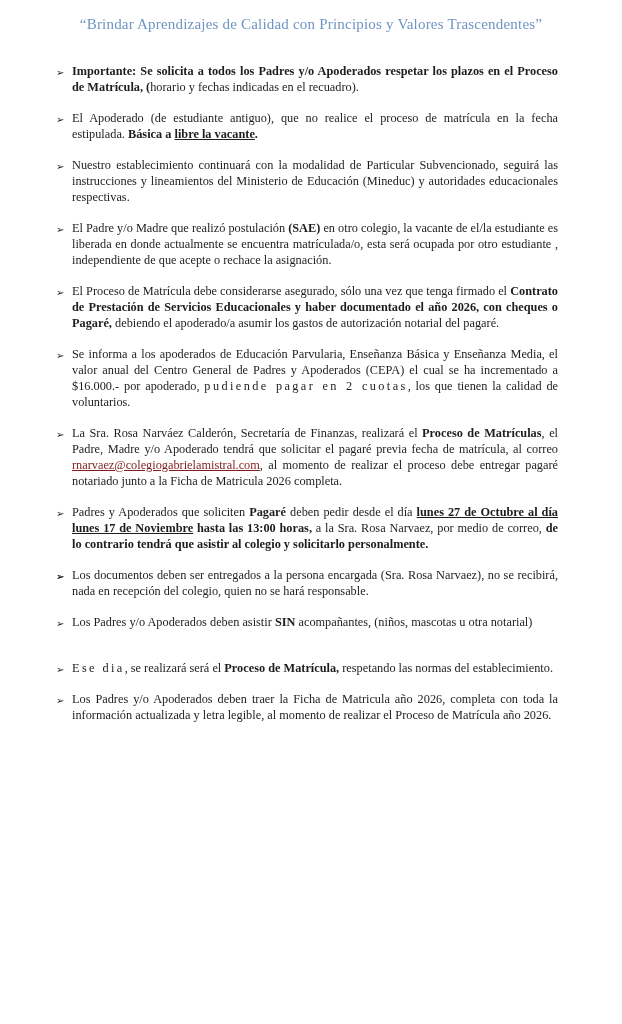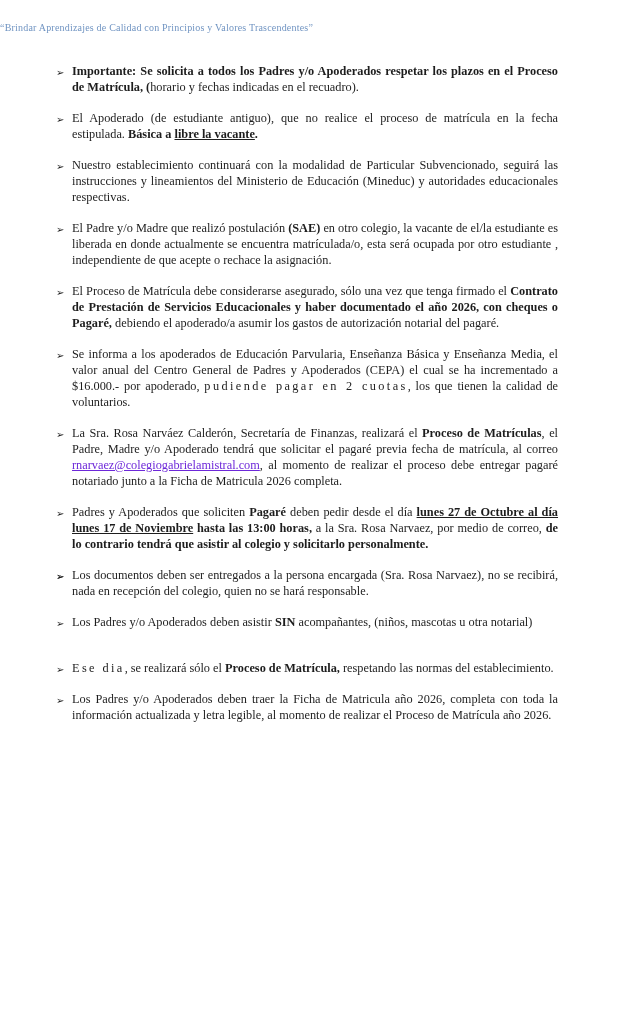--- a/index.html
+++ b/index.html
@@ -4,22 +4,23 @@
 <style>
   html, body { margin: 0; padding: 0; }
   body {
     width: 622px; height: 1024px;
     background: #ffffff;
     overflow: hidden;
     font-family: "Liberation Serif", serif;
   }
   .page { width: 622px; height: 1024px; position: relative; }
   .doc-header {
-    padding-top: 22px;
-    font-size: 10px;
+    padding-top: 16px;
+    text-align: center;
+    font-size: 15px;
     letter-spacing: 0.2px;
     color: #7094c2;
   }
   .content {
     margin: 30px 64px 0 56px;
     color: #1d1d1d;
   }
   .bullet {
     position: relative;
     padding-left: 16px;
@@ -33,35 +34,35 @@
     position: absolute;
     left: 0; top: 1.5px;
     font-family: "DejaVu Sans", sans-serif;
     font-size: 10px;
     color: #1d1d1d;
   }
   .r { }
   .r.b  { font-weight: bold; }
   .r.bu { font-weight: bold; text-decoration: underline; }
   .r.sp { letter-spacing: 2.4px; }
-  a.r.link { color: #6d28d9; text-decoration: underline; cursor: pointer; }
+  a.r.link { color: #7f1d1d; text-decoration: underline; cursor: pointer; }
 </style>
 </head>
 <body>
 
 <div class="page">
   <div class="doc-header">“Brindar Aprendizajes de Calidad con Principios y Valores Trascendentes”</div>
   <div class="content">
       <div class="bullet"><span class="marker">➢</span><span class="r b">Importante: Se solicita a todos los Padres y/o Apoderados respetar los plazos en el Proceso de Matrícula, (</span><span class="r ">horario y fechas indicadas en el recuadro).</span></div>
       <div class="bullet"><span class="marker">➢</span><span class="r ">El Apoderado (de estudiante antiguo), que no realice el proceso de matrícula en la fecha estipulada. </span><span class="r b">Básica a </span><span class="r bu">libre la vacante</span><span class="r b">.</span></div>
       <div class="bullet"><span class="marker">➢</span><span class="r ">Nuestro establecimiento continuará con la modalidad de Particular Subvencionado, seguirá las instrucciones y lineamientos del Ministerio de Educación (Mineduc) y autoridades educacionales respectivas.</span></div>
       <div class="bullet"><span class="marker">➢</span><span class="r ">El Padre y/o Madre que realizó postulación </span><span class="r b">(SAE)</span><span class="r "> en otro colegio, la vacante de el/la estudiante es liberada en donde actualmente se encuentra matrículada/o, esta será ocupada por otro estudiante , independiente de que acepte o rechace la asignación.</span></div>
       <div class="bullet"><span class="marker">➢</span><span class="r ">El Proceso de Matrícula debe considerarse asegurado, sólo una vez que tenga firmado el </span><span class="r b">Contrato de Prestación de Servicios Educacionales y haber documentado el año 2026, con cheques o Pagaré,</span><span class="r "> debiendo el apoderado/a asumir los gastos de autorización notarial del pagaré.</span></div>
       <div class="bullet"><span class="marker">➢</span><span class="r ">Se informa a los apoderados de Educación Parvularia, Enseñanza Básica y Enseñanza Media, el valor anual del Centro General de Padres y Apoderados (CEPA) el cual se ha incrementado a $16.000.- por apoderado, </span><span class="r sp">pudiende pagar en 2 cuotas</span><span class="r ">, los que tienen la calidad de voluntarios.</span></div>
       <div class="bullet"><span class="marker">➢</span><span class="r ">La Sra. Rosa Narváez Calderón, Secretaría de Finanzas, realizará el </span><span class="r b">Proceso de Matrículas</span><span class="r ">, el Padre, Madre y/o Apoderado tendrá que solicitar el pagaré previa fecha de matrícula, al correo </span><a href="#" class="r link">rnarvaez@colegiogabrielamistral.com</a><span class="r ">, al momento de realizar el proceso debe entregar pagaré notariado junto a la Ficha de Matricula 2026 completa.</span></div>
       <div class="bullet"><span class="marker">➢</span><span class="r ">Padres y Apoderados que soliciten </span><span class="r b">Pagaré</span><span class="r "> deben pedir desde el día </span><span class="r bu">lunes 27 de Octubre al día lunes 17 de Noviembre</span><span class="r "> </span><span class="r b">hasta las 13:00 horas,</span><span class="r "> a la Sra. Rosa Narvaez, por medio de correo, </span><span class="r b">de lo contrario tendrá que asistir al colegio y solicitarlo personalmente.</span></div>
       <div class="bullet"><span class="marker">➢</span></div>
       <div class="bullet"><span class="marker">➢</span><span class="r ">Los documentos deben ser entregados a la persona encargada (Sra. Rosa Narvaez), no se recibirá, nada en recepción del colegio, quien no se hará responsable.</span></div>
       <div class="bullet"><span class="marker">➢</span><span class="r ">Los Padres y/o Apoderados deben asistir </span><span class="r b">SIN</span><span class="r "> acompañantes, (niños, mascotas u otra notarial)</span></div>
-      <div class="bullet gap-lg"><span class="marker">➢</span><span class="r sp">Ese dia</span><span class="r ">, se realizará sólo el </span><span class="r b">Proceso de Matrícula,</span><span class="r "> respetando las normas del establecimiento.</span></div>
+      <div class="bullet gap-lg"><span class="marker">➢</span><span class="r sp">Ese dia</span><span class="r ">, se realizará será el </span><span class="r b">Proceso de Matrícula,</span><span class="r "> respetando las normas del establecimiento.</span></div>
       <div class="bullet"><span class="marker">➢</span><span class="r ">Los Padres y/o Apoderados deben traer la Ficha de Matricula año 2026, completa con toda la información actualizada y letra legible, al momento de realizar el Proceso de Matrícula año 2026.</span></div>
     </div>
 </div>
 
 </body></html>

